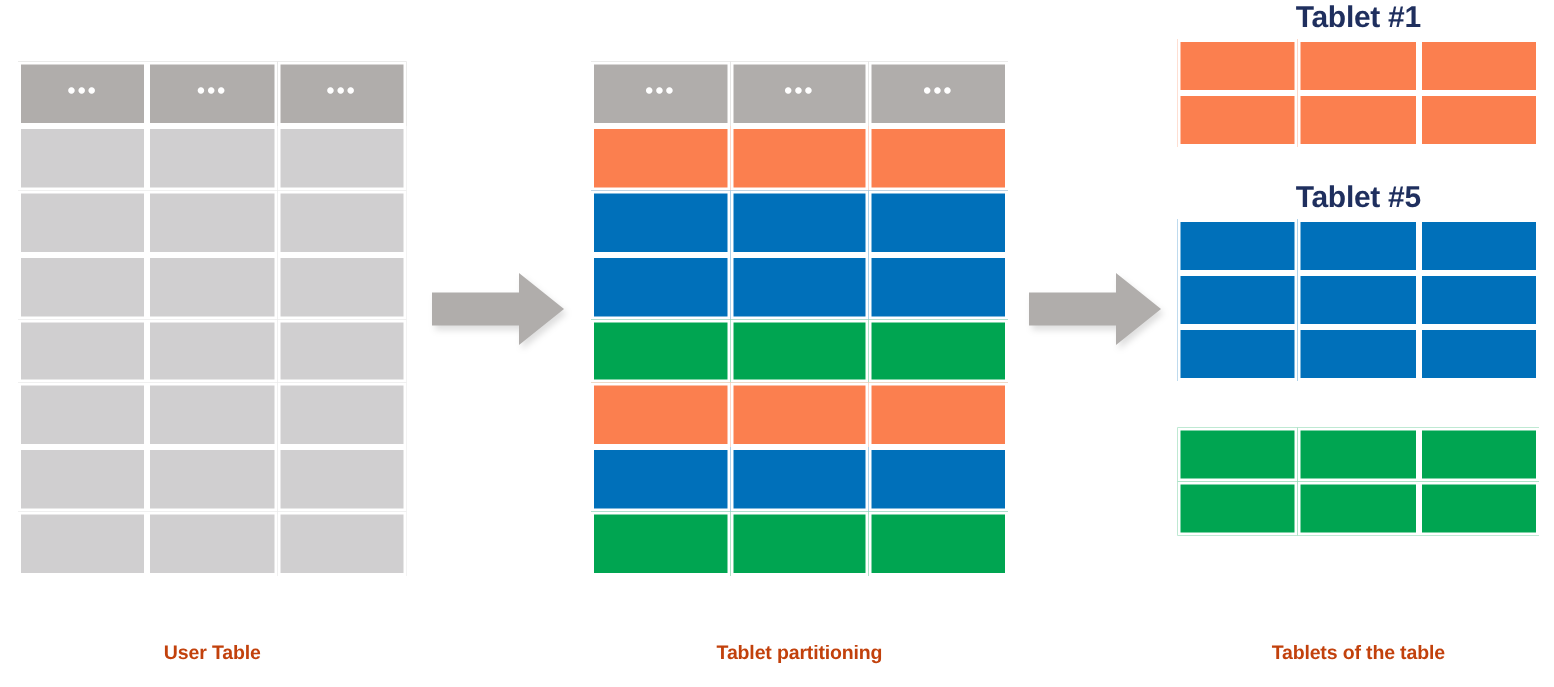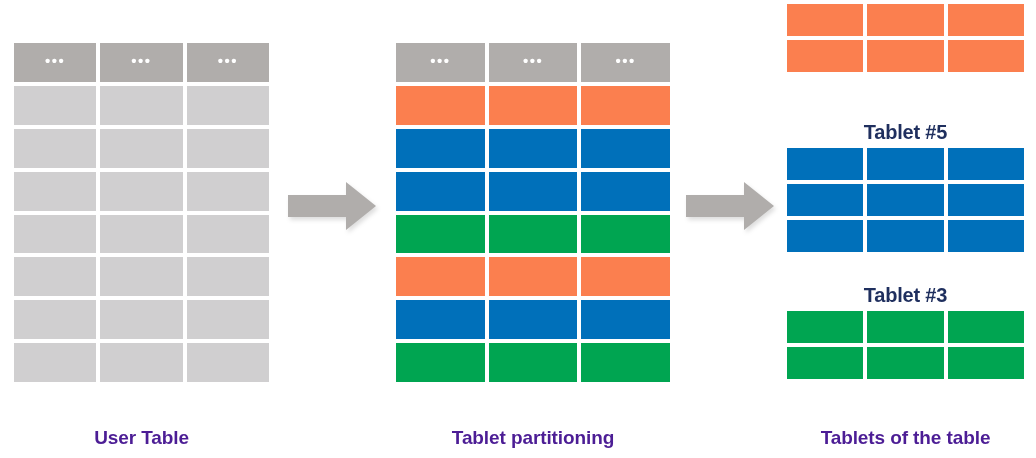--- a/index.html
+++ b/index.html
@@ -113,22 +113,22 @@
     height: 48px;
     filter: drop-shadow(2px 3px 2px rgba(0,0,0,0.13));
   }
   #arrow-1 { left: 288px; top: 182px; }
   #arrow-2 { left: 686px; top: 182px; }
   .arrow svg { display: block; width: 100%; height: 100%; }
 
   
   .caption {
     position: absolute;
-    color: #4c1d95;
-    font-size: 19px;
+    color: #c2410c;
+    font-size: 13px;
     font-weight: bold;
     text-align: center;
     line-height: 1;
     letter-spacing: -0.1px;
     white-space: nowrap;
   }
   #caption-user   { left: 12px;  top: 428px; width: 259px; }
   #caption-part   { left: 394px; top: 428px; width: 278px; }
   #caption-tablets{ left: 785px; top: 428px; width: 241px; }
 </style>
@@ -233,20 +233,21 @@
 
   <div class="caption" id="caption-part">Tablet partitioning</div>
 
   <div class="arrow" id="arrow-2">
     <svg viewBox="0 0 88 48" preserveAspectRatio="none" aria-hidden="true">
       <polygon points="0,13 58,13 58,0 88,24 58,48 58,35 0,35" fill="#b0adab"></polygon>
     </svg>
   </div>
 
   <div class="tablet" id="tablet-1">
+    <div class="tablet-title">Tablet #1</div>
     <div class="grid">
       <div class="grid-row">
         <div class="cell c-orange"></div>
         <div class="cell c-orange"></div>
         <div class="cell c-orange"></div>
       </div>
       <div class="grid-row">
         <div class="cell c-orange"></div>
         <div class="cell c-orange"></div>
         <div class="cell c-orange"></div>
@@ -269,21 +270,20 @@
       </div>
       <div class="grid-row">
         <div class="cell c-blue"></div>
         <div class="cell c-blue"></div>
         <div class="cell c-blue"></div>
       </div>
     </div>
   </div>
 
   <div class="tablet" id="tablet-3">
-    <div class="tablet-title">Tablet #3</div>
     <div class="grid">
       <div class="grid-row">
         <div class="cell c-green"></div>
         <div class="cell c-green"></div>
         <div class="cell c-green"></div>
       </div>
       <div class="grid-row">
         <div class="cell c-green"></div>
         <div class="cell c-green"></div>
         <div class="cell c-green"></div>

